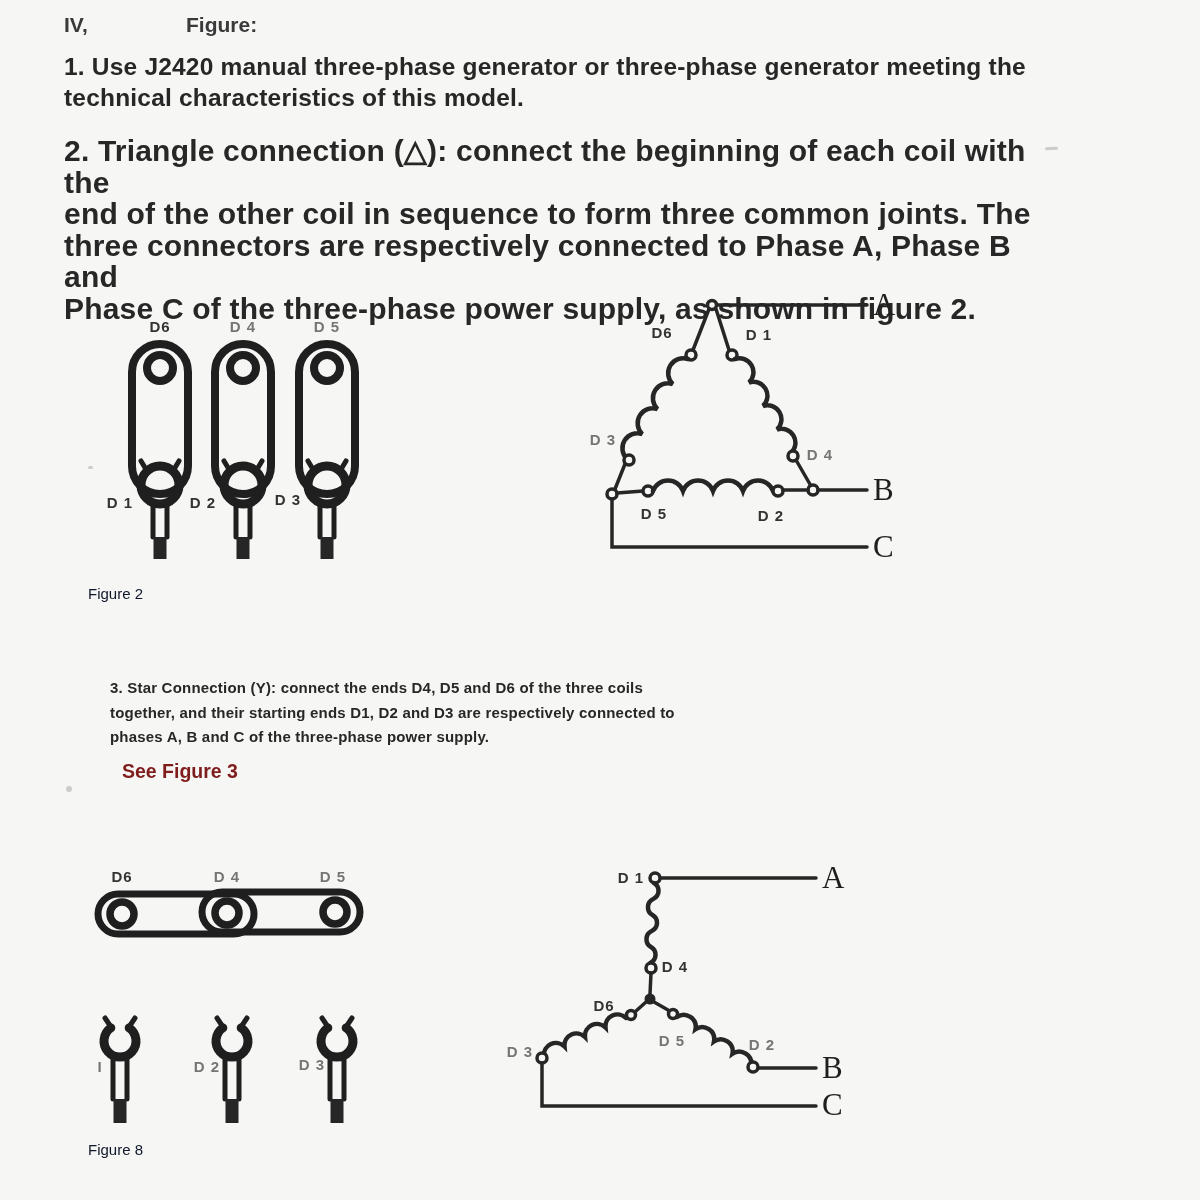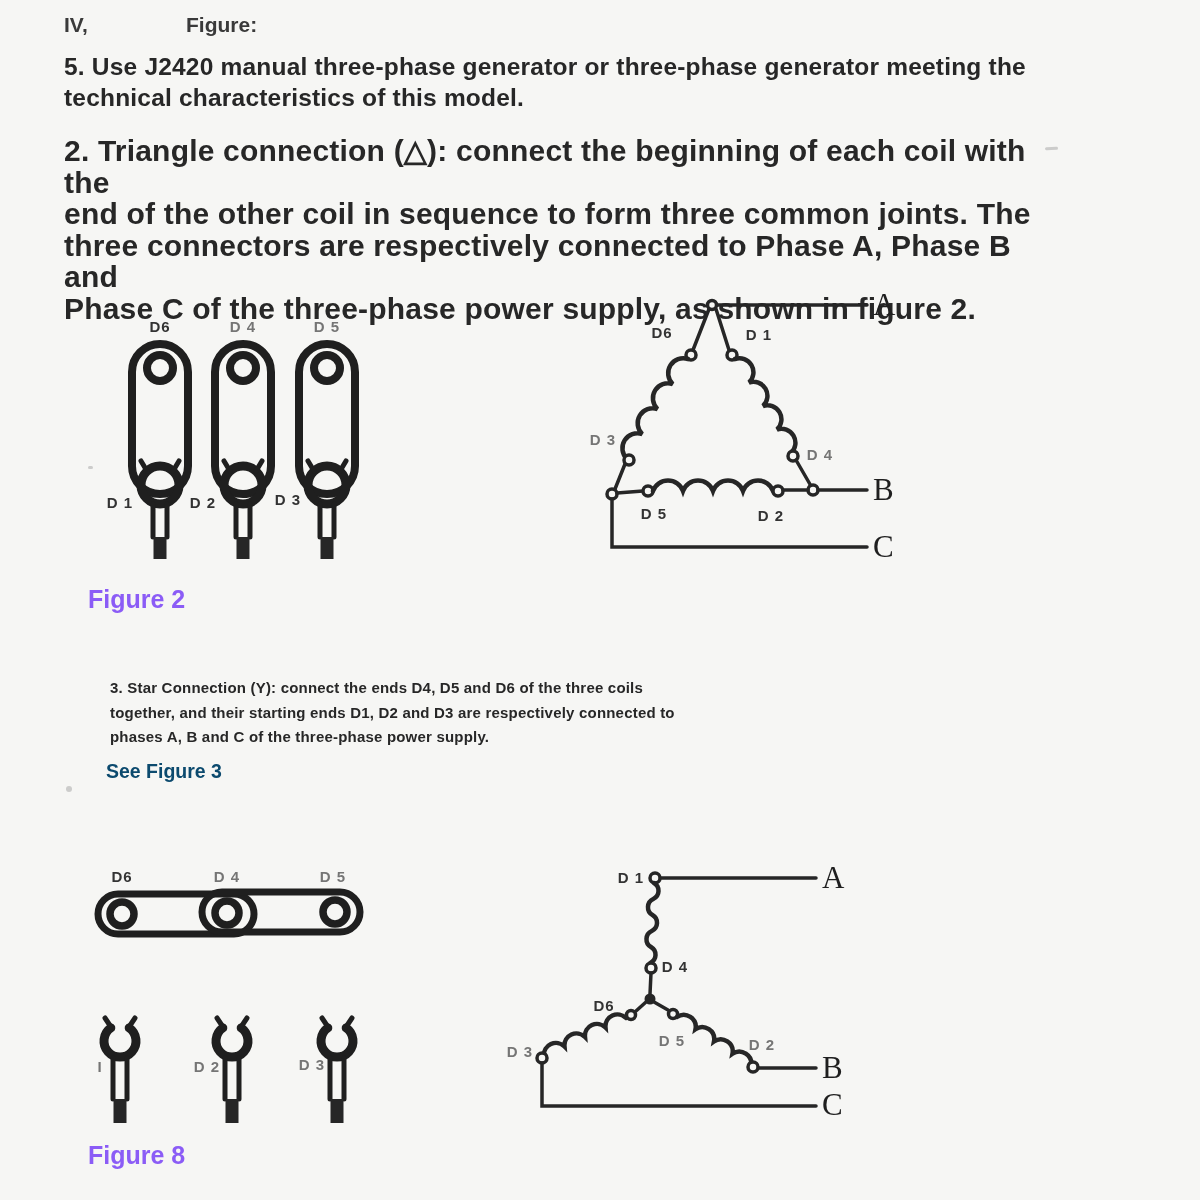--- a/index.html
+++ b/index.html
@@ -9,22 +9,22 @@
     font-family:"Liberation Sans", sans-serif; color:#282828;
   }
   .hdr { position:absolute; font-size:21px; font-weight:700; color:#3a3a3a; }
   .para {
     position:absolute; margin:0; font-weight:700; color:#272727;
     white-space:pre-line; letter-spacing:0.2px;
   }
   .p1 { left:64px; top:51px;  font-size:24.5px; line-height:31px; width:1122px; }
   .p2 { left:64px; top:135px; font-size:30px; line-height:31.5px; width:990px; }
   .p3 { left:110px; top:676px; font-size:15px; line-height:24.5px; width:850px; }
-  .see { position:absolute; left:106px; top:760px; font-size:19.5px; font-weight:700; color:#0c4a6e; }
-  .caption { position:absolute; font-size:25px; font-weight:700; color:#8b5cf6; }
+  .see { position:absolute; left:122px; top:760px; font-size:19.5px; font-weight:700; color:#7f1d1d; }
+  .caption { position:absolute; font-size:15px; font-weight:400; color:#0f172a; }
   .cap2 { left:88px; top:585px; }
   .cap3 { left:88px; top:1141px; }
   .fig { position:absolute; }
   .fig svg { filter: blur(0.3px); }
   .wire { stroke:#262626; stroke-width:3.5; fill:none; stroke-linecap:round; }
   .coil { stroke:#262626; stroke-width:4.5; fill:none; stroke-linecap:round; }
   .node { stroke:#262626; stroke-width:3.5; fill:#f6f6f4; }
   .dot  { fill:#262626; stroke:none; }
   .thick { stroke:#1f1f1f; fill:none; stroke-linecap:round; }
   .lbl {
@@ -38,21 +38,21 @@
   .artifact { position:absolute; background:#9a9a9a; opacity:0.45; border-radius:2px; }
 </style>
 </head>
 <body>
 
 <div class="page">
 
   <span class="hdr" style="left:64px; top:13px;">IV,</span>
   <span class="hdr" style="left:186px; top:13px;">Figure:</span>
 
-  <p class="para p1">5. Use J2420 manual three-phase generator or three-phase generator meeting the
+  <p class="para p1">1. Use J2420 manual three-phase generator or three-phase generator meeting the
 technical characteristics of this model.</p>
   <p class="para p2">2. Triangle connection (△): connect the beginning of each coil with the
 end of the other coil in sequence to form three common joints. The
 three connectors are respectively connected to Phase A, Phase B and
 Phase C of the three-phase power supply, as shown in figure 2.</p>
 
   <div class="fig" style="left:95px; top:300px;">
     <svg width="290" height="265" viewBox="0 0 290 265">
 
       <g>

